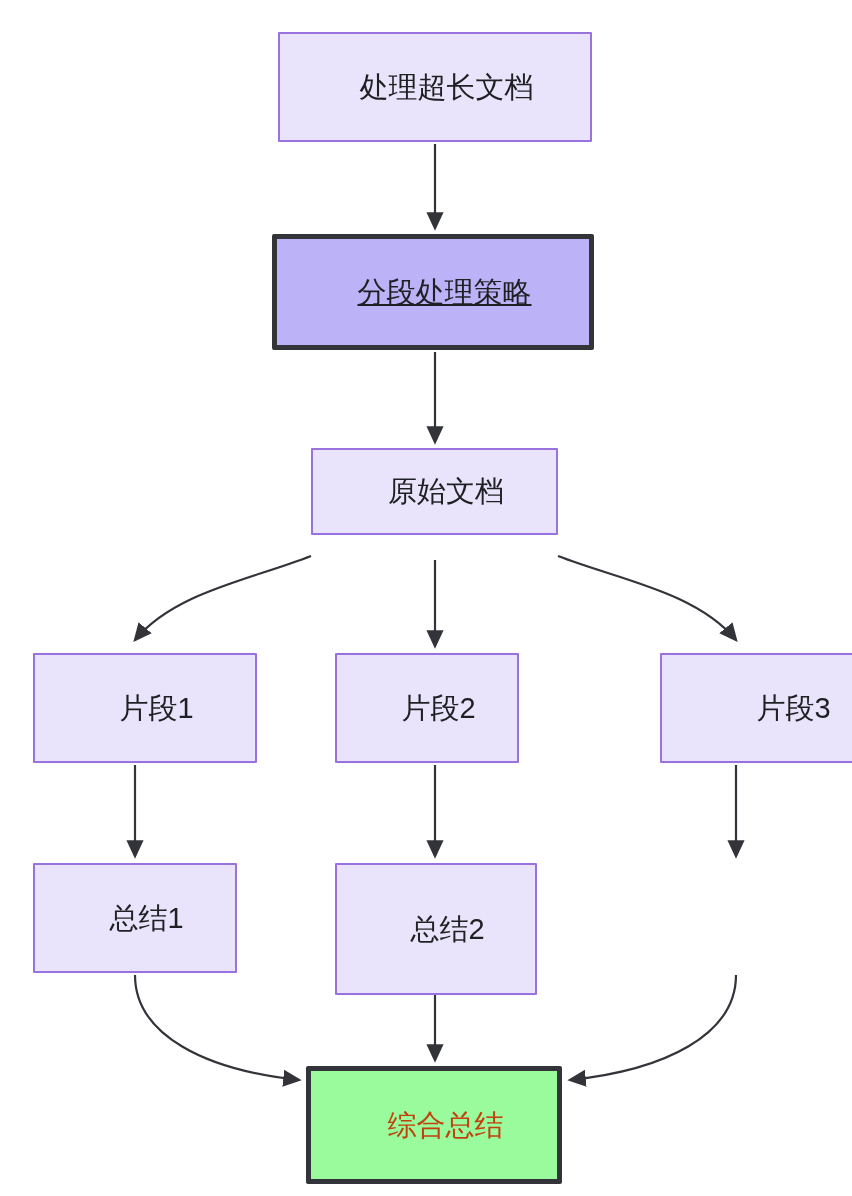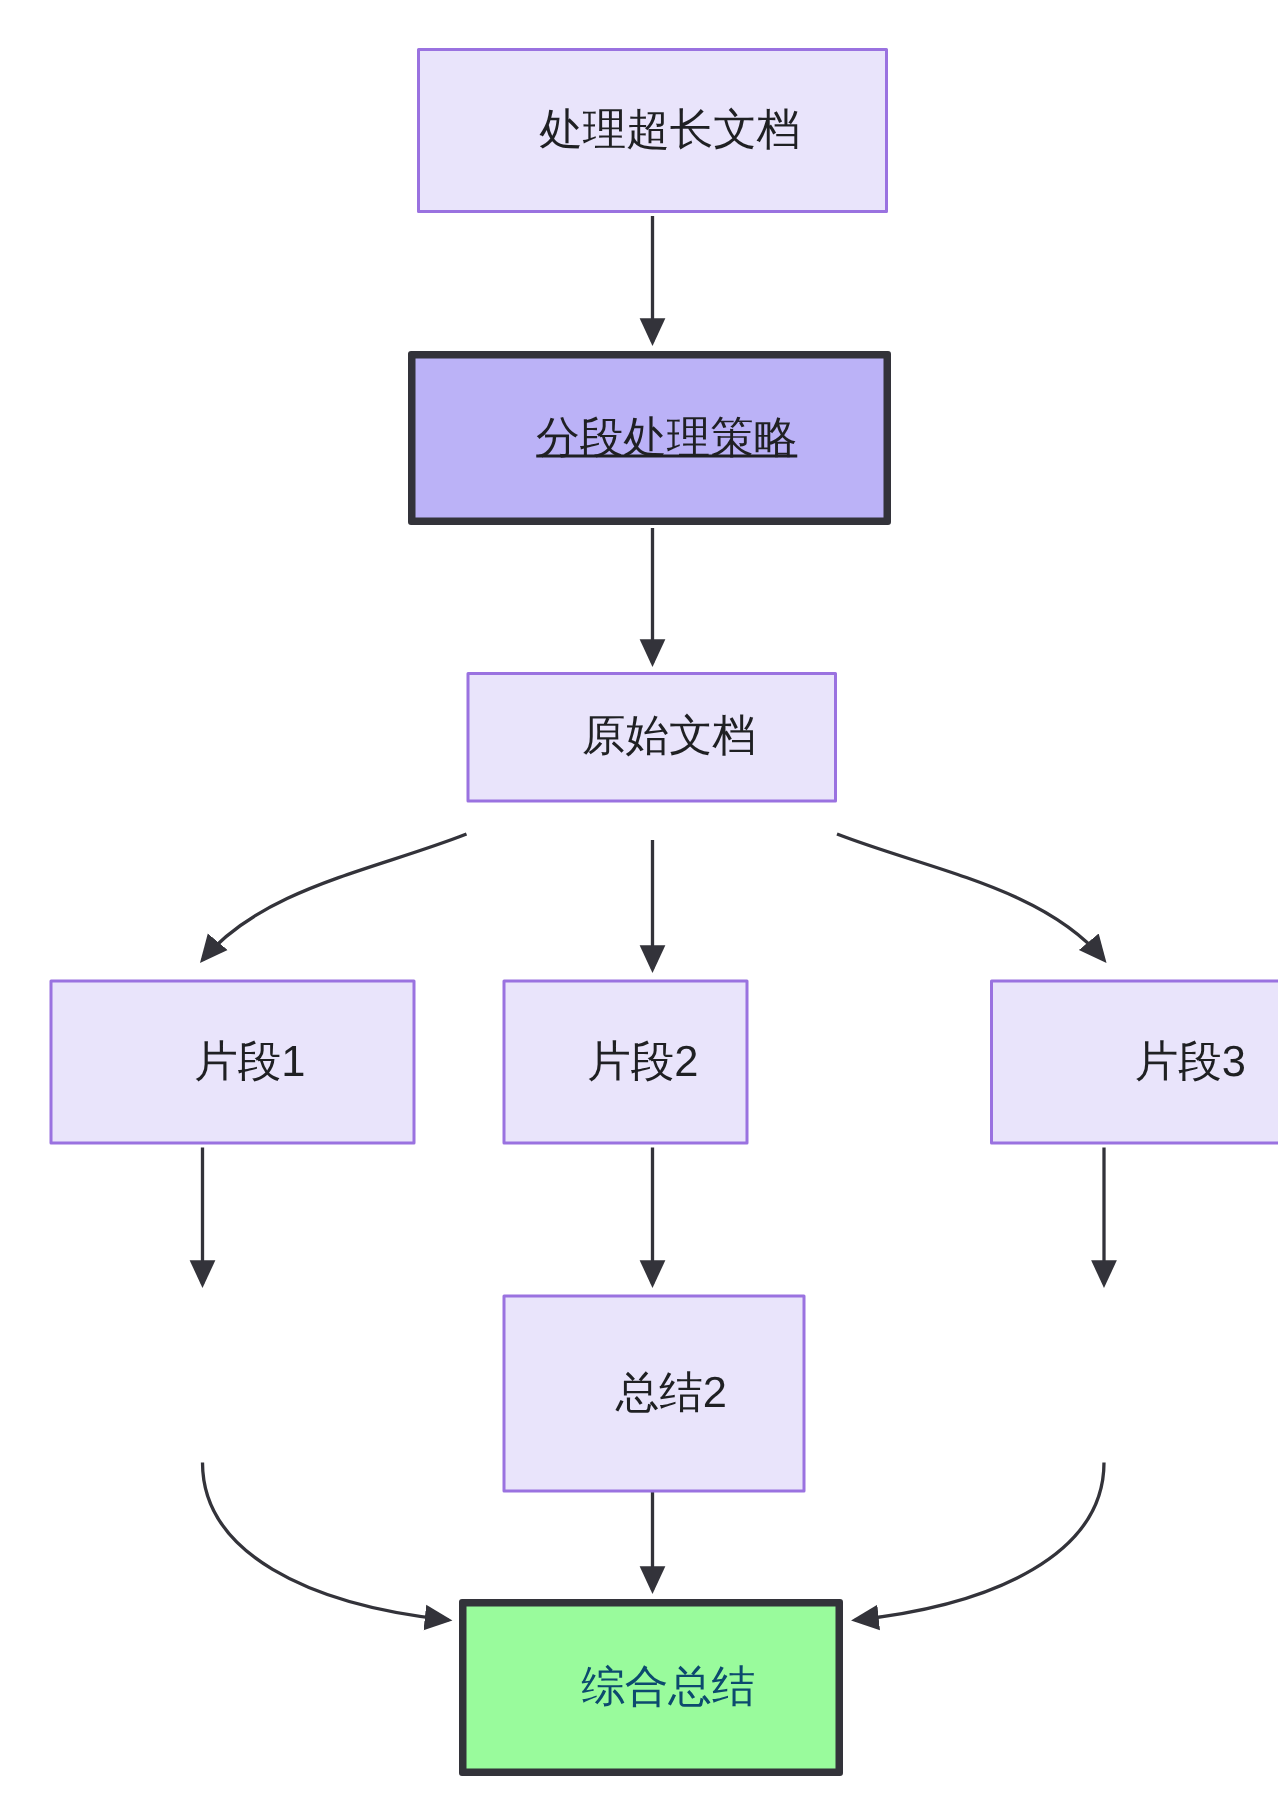--- a/index.html
+++ b/index.html
@@ -52,21 +52,21 @@
     border: 5px solid #33333a;
     border-radius: 2px;
     color: #1f2023;
     font-size: 29px;
     text-decoration: underline;
   }
   .node.style-strong-green {
     background: #99fb9c;
     border: 5px solid #33333a;
     border-radius: 2px;
-    color: #0c4a6e;
+    color: #c2410c;
     font-size: 29px;
   }
 </style>
 </head>
 <body>
 
 <div id="diagram-root">
 
   <svg id="edge-layer" viewBox="0 0 852 1196" width="852" height="1196" xmlns="http://www.w3.org/2000/svg">
     <defs>
@@ -98,32 +98,35 @@
   </div>
 
   <div class="node style-strong-purple" style="left:272px;top:234px;width:322px;height:116px;">
     <span class="node-label">分段处理策略</span>
   </div>
 
   <div class="node style-light" style="left:311px;top:448px;width:247px;height:87px;">
     <span class="node-label">原始文档</span>
   </div>
 
-  <div class="node style-light" style="left:33px;top:653px;width:244px;height:110px;">
+  <div class="node style-light" style="left:33px;top:653px;width:224px;height:110px;">
     <span class="node-label">片段1</span>
   </div>
 
-  <div class="node style-light" style="left:335px;top:653px;width:164px;height:110px;">
+  <div class="node style-light" style="left:335px;top:653px;width:184px;height:110px;">
     <span class="node-label">片段2</span>
   </div>
 
   <div class="node style-light" style="left:660px;top:653px;width:244px;height:110px;">
     <span class="node-label">片段3</span>
   </div>
 
+  <div class="node style-light" style="left:33px;top:863px;width:204px;height:110px;">
+    <span class="node-label">总结1</span>
+  </div>
 
   <div class="node style-light" style="left:335px;top:863px;width:202px;height:132px;">
     <span class="node-label">总结2</span>
   </div>
 
 
   <div class="node style-strong-green" style="left:306px;top:1066px;width:256px;height:118px;">
     <span class="node-label">综合总结</span>
   </div>
 

